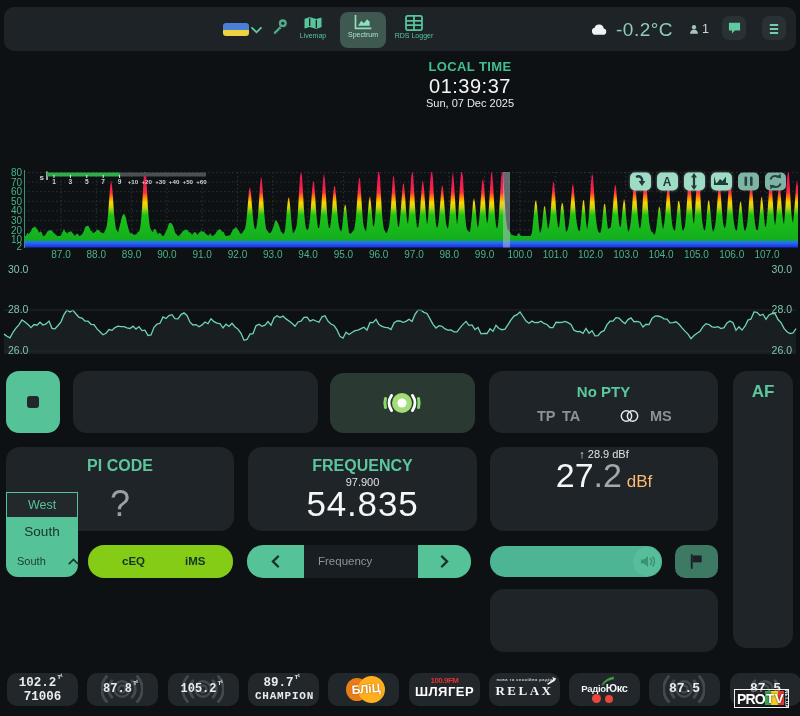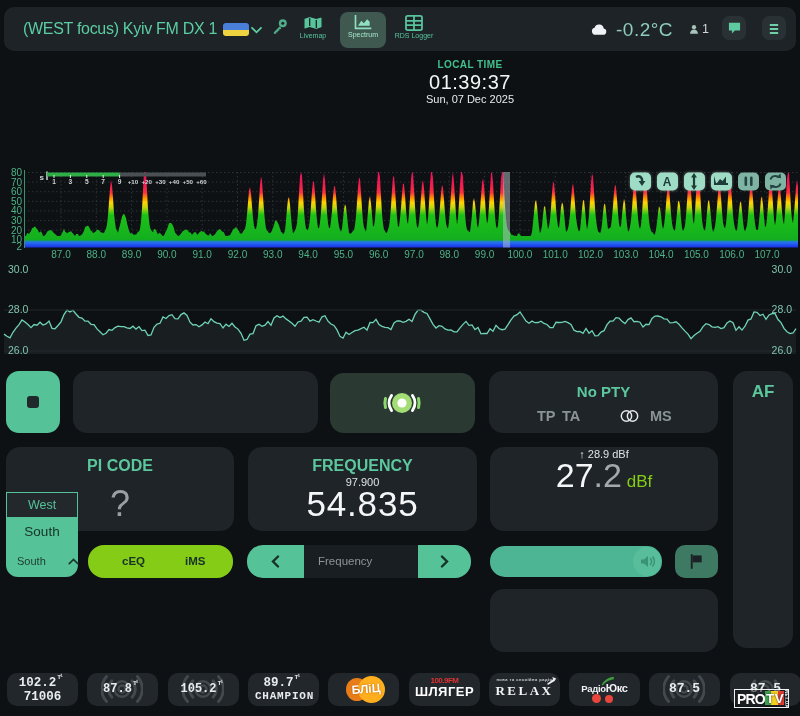--- a/index.html
+++ b/index.html
@@ -15,40 +15,39 @@
 #flag { position:absolute; left:219px; top:16px; width:26px; height:13px; border-radius:3px; overflow:hidden; }
 #flag .b { height:7px; background:#4a7fd9; } #flag .y { height:6px; background:#efd23f; }
 .hbtn { position:absolute; top:5px; width:46px; height:38px; text-align:center; color:#57c49c; }
 .hbtn .lbl { font-size:7px; margin-top:1px; }
 .hbtn svg { display:block; margin:3px auto 0; }
 #btnspec svg { margin-top:2px; } #btnspec .lbl { margin-top:0; }
 #btnspec { background:#46605a66; background:#3f5850; border-radius:8px; }
 .sqbtn { position:absolute; top:9px; width:24px; height:24px; border-radius:7px; background:#2a3134; }
 
 #lt { position:absolute; left:140px; top:57px; width:660px; text-align:center; }
-#lt .l1 { font-size:10px; margin-top:2px; font-weight:bold; color:#41c08e; letter-spacing:0.4px; }
+#lt .l1 { font-size:13px; margin-top:2px; font-weight:bold; color:#41c08e; letter-spacing:0.4px; }
 #lt .l2 { font-size:20px; color:#f2f4f5; letter-spacing:0.5px; line-height:17px; margin-top:4px;}
 #lt .l3 { font-size:11px; color:#e8eaec; margin-top:2px; }
 
 .ptitle { font-size:16px; font-weight:bold; color:#5cc79d; text-align:center; }
 
 .preset { position:absolute; top:673px; width:71px; height:33px; background:#22272b;
   border-radius:10px; color:#e8ecee; font-family:"Liberation Mono", monospace;
   font-weight:bold; text-align:center; overflow:hidden; }
 .bgic { position:absolute; left:14px; top:-3px; width:42px; height:38px; }
 .ant { display:inline-block; position:relative; width:10px; height:9px; vertical-align:top; margin-top:-2px; }
 .ant::before { content:"ᴛ¹"; position:absolute; left:1px; top:-2px; font-size:8px; color:#cfd4d6;
   font-family:"Liberation Sans"; letter-spacing:-1px; }
 </style>
 </head>
 <body>
 <div id="page">
 
 <div id="hdr">
-  <div id="title">(WEST focus) Kyiv FM DX 1</div>
   <div id="flag">
         <div class="b"></div>
         <div class="y"></div>
       </div>
   <svg class="abs" style="left:246px;top:19px" width="13" height="9" viewBox="0 0 14 10">
     <path d="M2 2 L7 7 L12 2" stroke="#5bcda1" stroke-width="2" fill="none" stroke-linecap="round"></path>
       </svg>
   <svg class="abs" style="left:267px;top:11px" width="17" height="17" viewBox="0 0 18 18">
     <g fill="#4fae88">
           <circle cx="12.5" cy="5.5" r="4.2"></circle>
@@ -291,21 +290,21 @@
   <div class="ptitle" style="margin-top:10px;">PI CODE</div>
   <div class="abs" style="left:0;top:36px;width:228px;text-align:center;font-size:36px;color:#99a0a5;">?</div>
 </div>
 <div class="panel" style="left:248px;top:447px;width:229px;height:84px;">
   <div class="ptitle" style="margin-top:10px;">FREQUENCY</div>
   <div style="text-align:center;font-size:11px;color:#dfe3e5;margin-top:1px;">97.900</div>
   <div style="text-align:center;font-size:35px;color:#f4f6f7;line-height:31px;letter-spacing:0.8px;">54.835</div>
 </div>
 <div class="panel" style="left:490px;top:447px;width:228px;height:84px;">
   <div style="text-align:center;font-size:11px;color:#dfe3e5;margin-top:1px;">↑ 28.9 dBf</div>
-  <div style="text-align:center;font-size:34px;line-height:30px;"><span style="color:#f4f6f7;">27</span><span style="color:#a2a9ae;">.2</span><span style="font-size:17px;color:#84cc16;"> dBf</span></div>
+  <div style="text-align:center;font-size:34px;line-height:30px;"><span style="color:#f4f6f7;">27</span><span style="color:#a2a9ae;">.2</span><span style="font-size:17px;color:#fdba74;"> dBf</span></div>
 </div>
 
 <div class="abs" style="left:6px;top:492px;width:72px;height:85px;background:#55c298;border-radius:0 0 12px 12px;">
   <div class="abs" style="left:0;top:0;width:72px;height:26px;background:#23282c;border:1px solid #55c298;color:#55c298;font-size:12.5px;text-align:center;line-height:25px;">West</div>
   <div class="abs" style="left:0;top:26px;width:72px;height:26px;color:#173229;font-size:13.5px;text-align:center;line-height:28px;">South</div>
   <div class="abs" style="left:11px;top:63px;color:#1d3a2e;font-size:11px;">South</div>
   <svg class="abs" style="left:62px;top:66px" width="11" height="7" viewBox="0 0 13 8">
     <path d="M1.5 6.5 L6.5 1.5 L11.5 6.5" stroke="#1d3a2e" stroke-width="2" fill="none" stroke-linecap="round"></path>
       </svg>
 </div>

